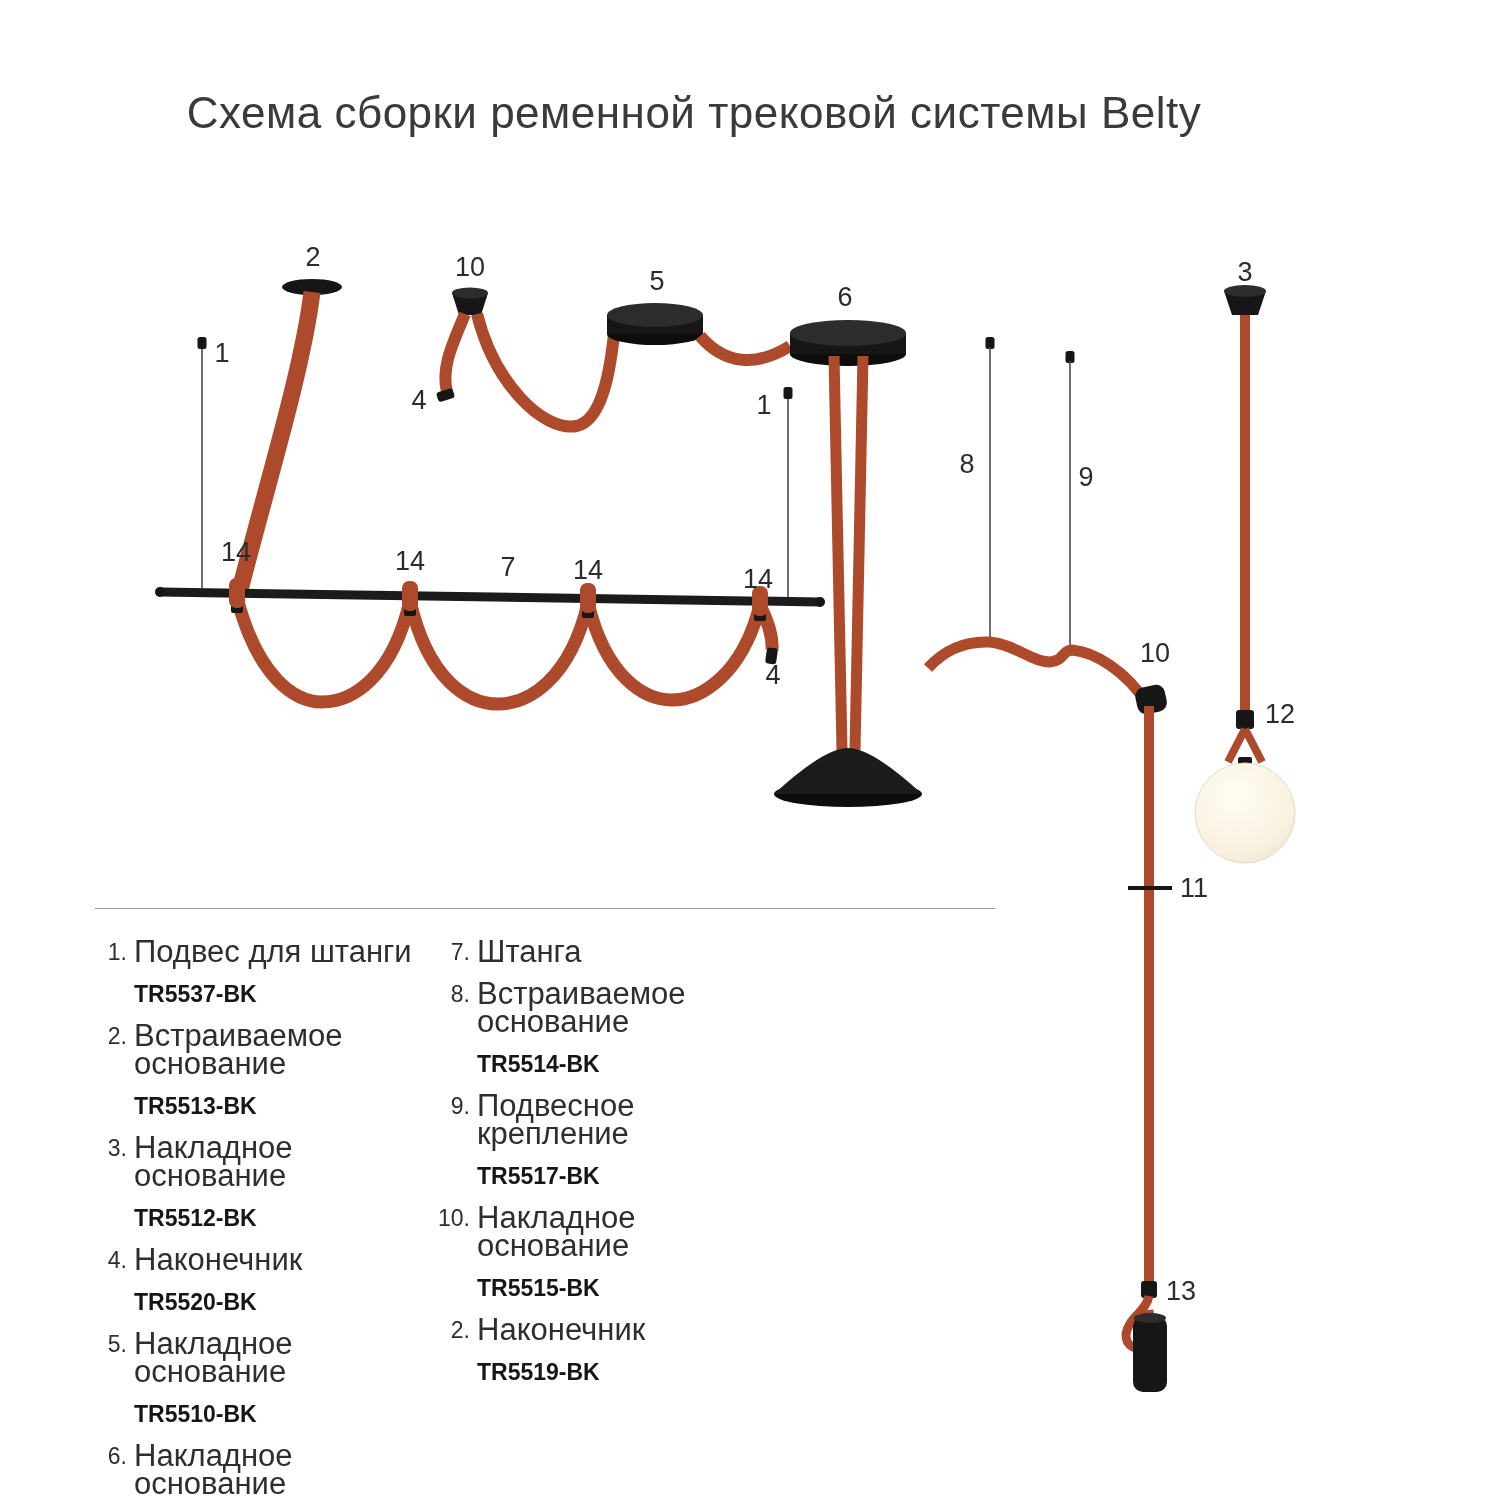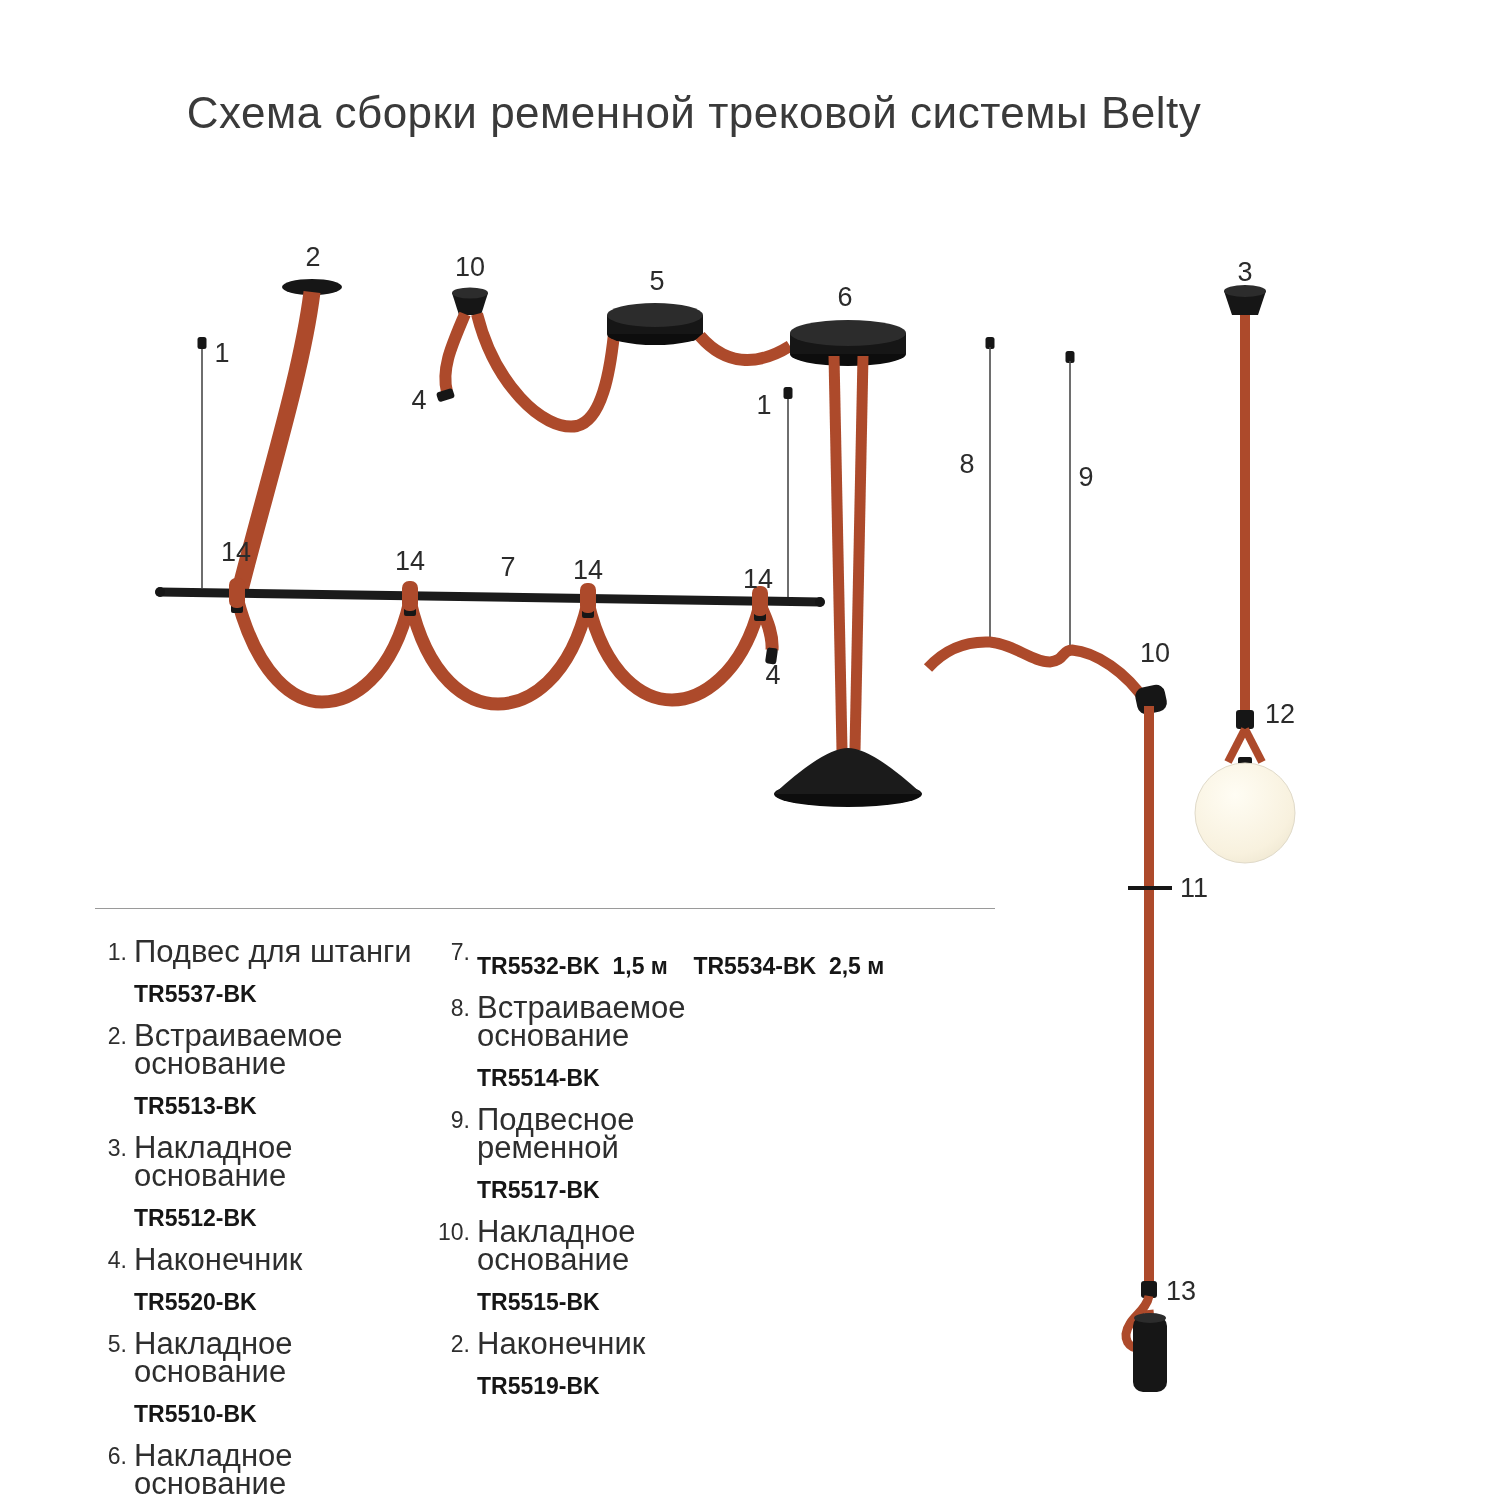--- a/index.html
+++ b/index.html
@@ -205,30 +205,30 @@
       </div>
       <div class="legend-item">
         <span class="num">6.</span>
         <span class="nm">Накладное основание</span>
         <span class="code">TR5511-BK</span>
       </div>
     </div>
   <div class="legend-col col2">
       <div class="legend-item">
         <span class="num">7.</span>
-        <span class="code">TR5532-BK  1,5 м    TR5534-BK  2,5 м</span>
+        <span class="nm">Штанга</span>
       </div>
       <div class="legend-item">
         <span class="num">8.</span>
         <span class="nm">Встраиваемое основание</span>
         <span class="code">TR5514-BK</span>
       </div>
       <div class="legend-item">
         <span class="num">9.</span>
-        <span class="nm">Подвесное ременной</span>
+        <span class="nm">Подвесное крепление</span>
         <span class="code">TR5517-BK</span>
       </div>
       <div class="legend-item">
         <span class="num">10.</span>
         <span class="nm">Накладное основание</span>
         <span class="code">TR5515-BK</span>
       </div>
       <div class="legend-item">
         <span class="num">2.</span>
         <span class="nm">Наконечник</span>

